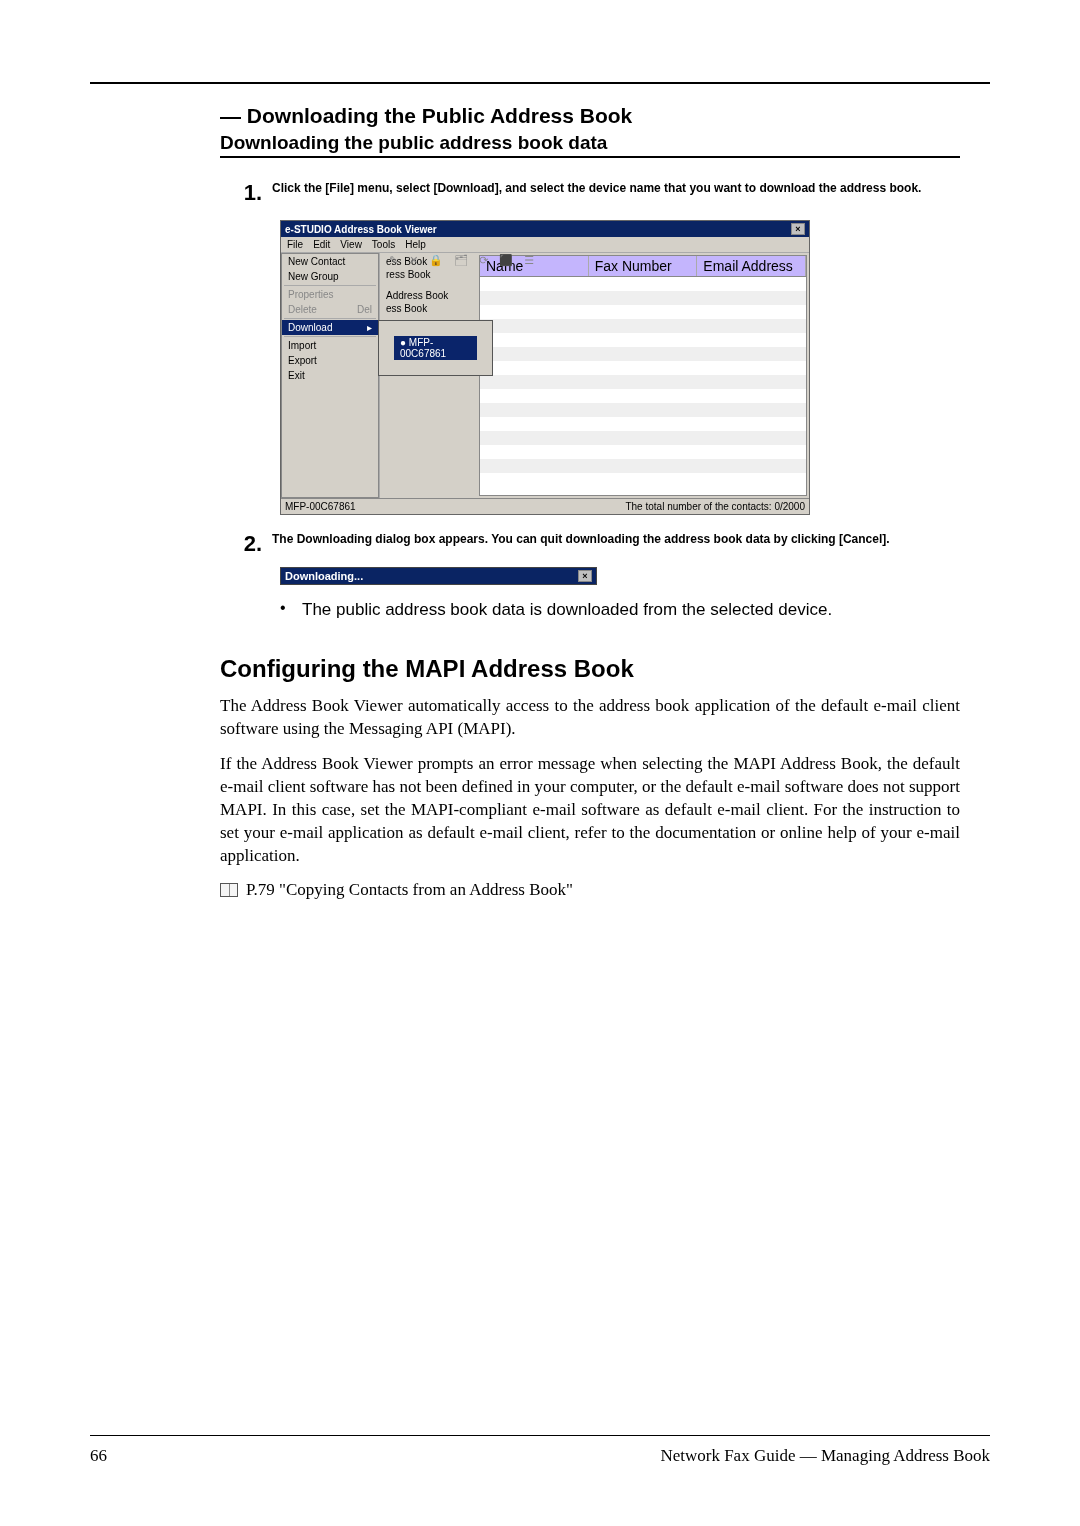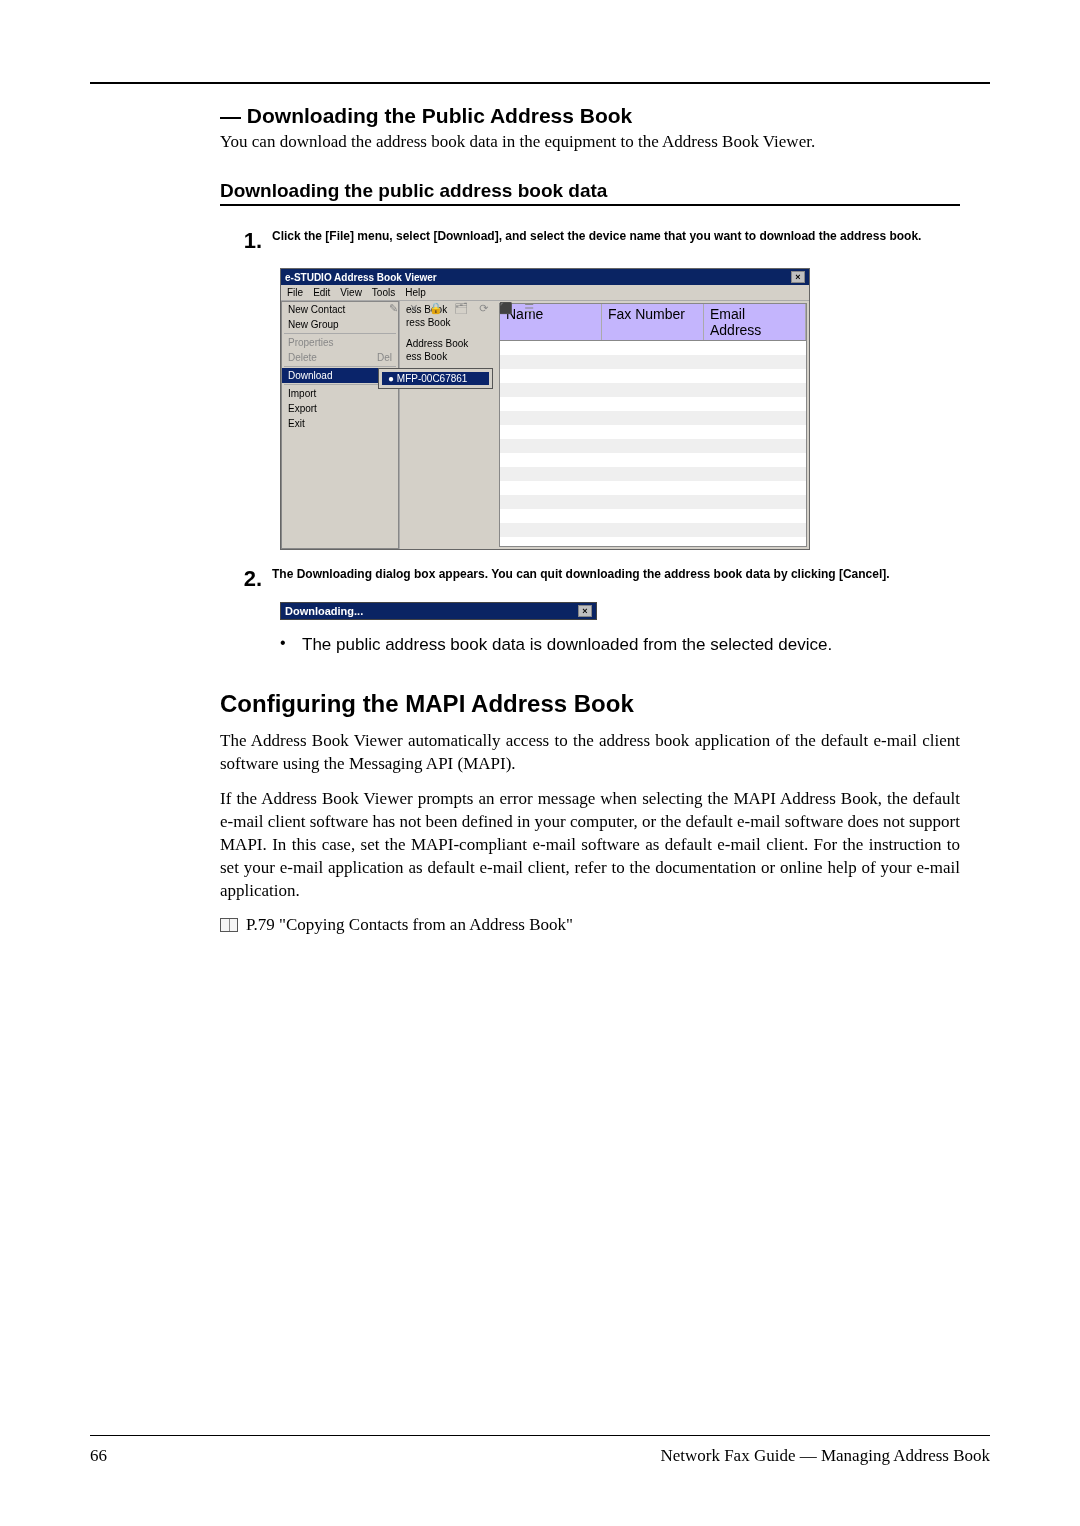--- a/index.html
+++ b/index.html
@@ -100,21 +100,21 @@
     font-size: 10px;
     border-bottom: 1px solid #aaa;
   }
   .menubar span { }
   .appbody {
     display: flex;
     background: #d4d0c8;
     min-height: 245px;
   }
   .file-menu {
-    width: 118px;
+    width: 98px;
     background: #d4d0c8;
     border: 1px solid #888;
     font-size: 10px;
   }
   .fm-item {
     padding: 2px 6px;
     border-bottom: 0;
   }
   .fm-item.disabled { color: #888; }
   .fm-sep { border-top: 1px solid #aaa; margin: 1px 2px; }
@@ -129,21 +129,21 @@
     position: relative;
   }
   .submenu-panel {
     position: absolute;
     left: 96px;
     top: 0;
     background: #d4d0c8;
     border: 1px solid #555;
     min-width: 115px;
     font-size: 10px;
-    padding: 3px;
+    padding: 15px;
     z-index: 3;
   }
   .submenu-panel .sub-it {
     padding: 1px 6px;
   }
   .submenu-panel .sub-it.hl {
     background: #0a246a;
     color: #fff;
   }
   .mid-pane {
@@ -291,21 +291,20 @@
   .footer .pn {}
 </style>
 </head>
 <body>
 
 <div class="rule"></div>
 
 <div class="content">
 
   <div class="hd1">— Downloading the Public Address Book</div>
-  <div class="intro">You can download the address book data in the equipment to the Address Book Viewer.</div>
 
   <div class="hd2">Downloading the public address book data</div>
 
   <div class="step">
     <div class="step-num">1.</div>
     <div class="step-text">Click the [File] menu, select [Download], and select the device name that you want to download the address book.</div>
   </div>
 
   <div class="appwin apprel">
     <div class="titlebar">
@@ -359,20 +358,24 @@
       <div class="right-pane">
         <div class="rp-head">
           <div>Name</div>
           <div>Fax Number</div>
           <div>Email Address</div>
         </div>
         <div class="rp-body"></div>
       </div>
     </div>
 
+    <div class="statusbar">
+      <div>MFP-00C67861</div>
+      <div>The total number of the contacts: 0/2000</div>
+    </div>
   </div>
 
   <div class="step">
     <div class="step-num">2.</div>
     <div class="step-text">The Downloading dialog box appears.  You can quit downloading the address book data by clicking [Cancel].</div>
   </div>
 
   <div class="dlg">
     <div class="titlebar">
       <span>Downloading...</span>

